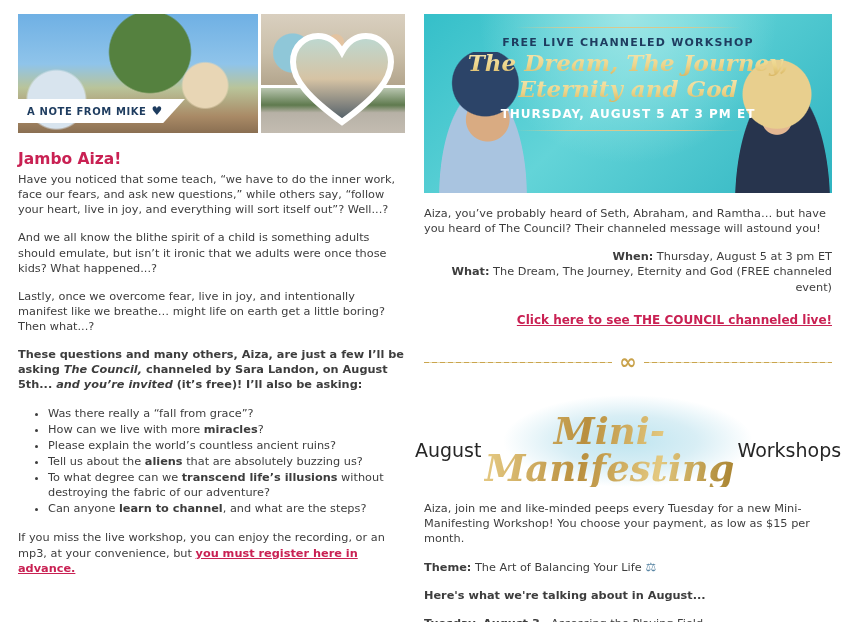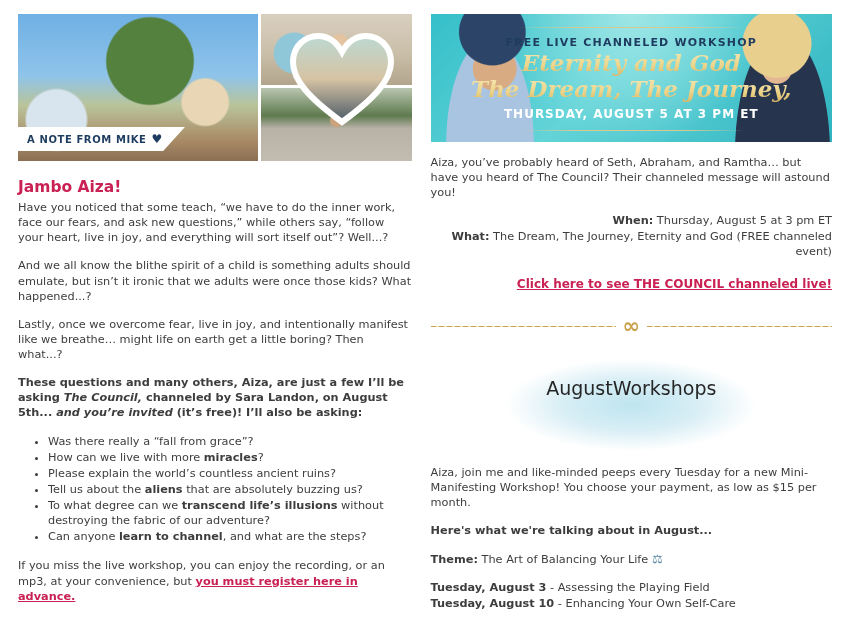--- a/index.html
+++ b/index.html
@@ -12,21 +12,21 @@
 
   p, li { font-size:11.3px; line-height:1.34; color:#3d3d3d; }
   .para { margin-bottom:13px; }
   .b { font-weight:bold; }
   .i { }
   .bi { font-weight:bold; font-style:italic; }
   .link { color:#c92153; font-weight:bold; text-decoration:underline; cursor:pointer; }
   .scale { color:#5b87a5; font-size:12px; }
 
   
-  .collage { display:flex; gap:3px; height:147px; position:relative; margin-bottom:11px; }
+  .collage { display:flex; gap:3px; height:119px; position:relative; margin-bottom:11px; }
   .photo-main {
     width:240px; position:relative; flex-shrink:0;
     background:
       radial-gradient(circle at 16% 72%, #d8e4ee 0 13%, rgba(0,0,0,0) 14%),
       radial-gradient(circle at 78% 60%, #e8d6b5 0 11%, rgba(0,0,0,0) 12%),
       radial-gradient(circle at 55% 32%, #55813f 0 26%, rgba(0,0,0,0) 27%),
       linear-gradient(180deg, #6fb0e4 0%, #8fc4ea 42%, #b9c49a 62%, #a98a66 86%, #8a6f52 100%);
   }
   .photo-stack { flex:1; display:flex; flex-direction:column; gap:3px; position:relative; }
   .photo-top {
@@ -58,21 +58,21 @@
   ul.qlist { margin:0 0 13px 16px; padding-left:14px; }
   ul.qlist li { margin-bottom:1px; }
 
   .divider { display:flex; align-items:center; margin-top:auto; margin-bottom:4px; }
   .divider .dline { flex:1; height:1px;
     background:repeating-linear-gradient(90deg,#caa54e 0 5px, #e9dcae 5px 8px); }
   .divider .inf { color:#c9a24b; font-size:21px; line-height:1; margin:0 7px; font-weight:bold; }
 
   
   .banner {
-    height:128px; position:relative; overflow:hidden; margin-bottom:13px;
+    height:179px; position:relative; overflow:hidden; margin-bottom:13px;
     background:
       radial-gradient(circle at 50% 0%, #9fe6e6 0%, rgba(0,0,0,0) 55%),
       linear-gradient(135deg, #35bfc9 0%, #63d4d8 45%, #2fb4c1 100%);
     text-align:center;
   }
   .person { position:absolute; bottom:0; z-index:1; }
   .person-left {
     left:0; width:118px; height:141px;
     background:
       radial-gradient(circle at 52% 22%, #2c4468 0 26%, rgba(0,0,0,0) 27%),
@@ -168,22 +168,22 @@
   </div>
 
   <div class="col col-right">
 
     <div class="banner">
       <div class="person person-left"></div>
       <div class="person person-right"></div>
       <div class="banner-inner">
         <div class="gold-rule"></div>
         <div class="kicker">FREE LIVE CHANNELED WORKSHOP</div>
+        <div class="script-gold">The Dream, The Journey,</div>
         <div class="script-gold">Eternity and God</div>
-        <div class="script-gold">The Dream, The Journey,</div>
         <div class="banner-date">THURSDAY, AUGUST 5 AT 3 PM ET</div>
         <div class="gold-rule"></div>
       </div>
     </div>
 
     <p class="para"><span>Aiza, you’ve probably heard of </span><span class="i">Seth</span><span>, </span><span class="i">Abraham</span><span>, and </span><span class="i">Ramtha</span><span>… but have you heard of </span><span class="i">The Council?</span><span> Their channeled message will astound you!</span></p>
 
     <p style="margin-bottom:17px;text-align:right;">
       <span style="display:block"><span class="b">When:</span><span> Thursday, August 5 at 3 pm ET</span></span>
       <span style="display:block"><span class="b">What:</span><span> </span><span class="i">The Dream, The Journey, Eternity and God</span><span> (FREE channeled event)</span></span>
@@ -197,27 +197,28 @@
     <div class="divider" style="margin:2px 0 0;">
       <span class="dline"></span>
       <span class="inf">∞</span>
       <span class="dline"></span>
     </div>
 
     <div class="mm-head">
       <div class="splash"></div>
       <div class="mm-row">
         <span class="mm-august">August</span>
+        <span class="mm-script" style="position:relative;">Mini-Manifesting</span>
         <span class="mm-workshops">Workshops</span>
       </div>
     </div>
 
     <p class="para"><span>Aiza, join me and like-minded peeps every Tuesday for a new </span><span class="i">Mini-Manifesting Workshop!</span><span> You choose your payment, as low as $15 </span><span class="i">per month</span><span>.</span></p>
+    <p class="para"><span class="b">Theme:</span><span> </span><span class="i">The Art of Balancing Your Life</span><span class="scale"> ⚖</span></p>
     <p class="para b">Here's what we're talking about in August...</p>
-    <p class="para"><span class="b">Theme:</span><span> </span><span class="i">The Art of Balancing Your Life</span><span class="scale"> ⚖</span></p>
 
     <div class="tu-block">
       <p class="tu-line"><span class="b">Tuesday, August 3</span><span> - </span><span class="i">Assessing the Playing Field</span></p>
       <p class="tu-line"><span class="b">Tuesday, August 10</span><span> - </span><span class="i">Enhancing Your Own Self-Care</span></p>
 
     </div>
 
   </div>
 </div>
 

